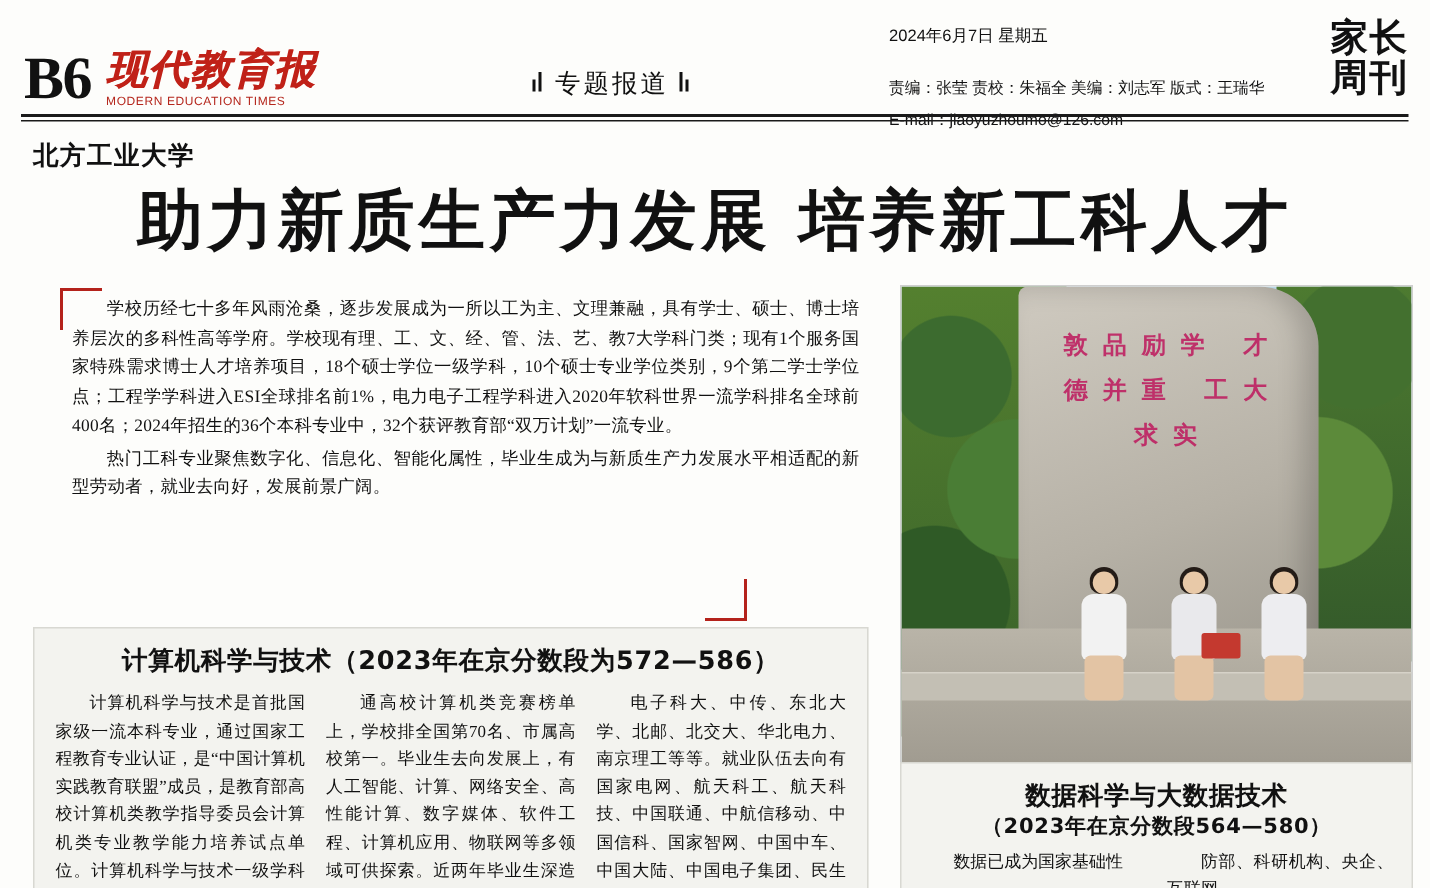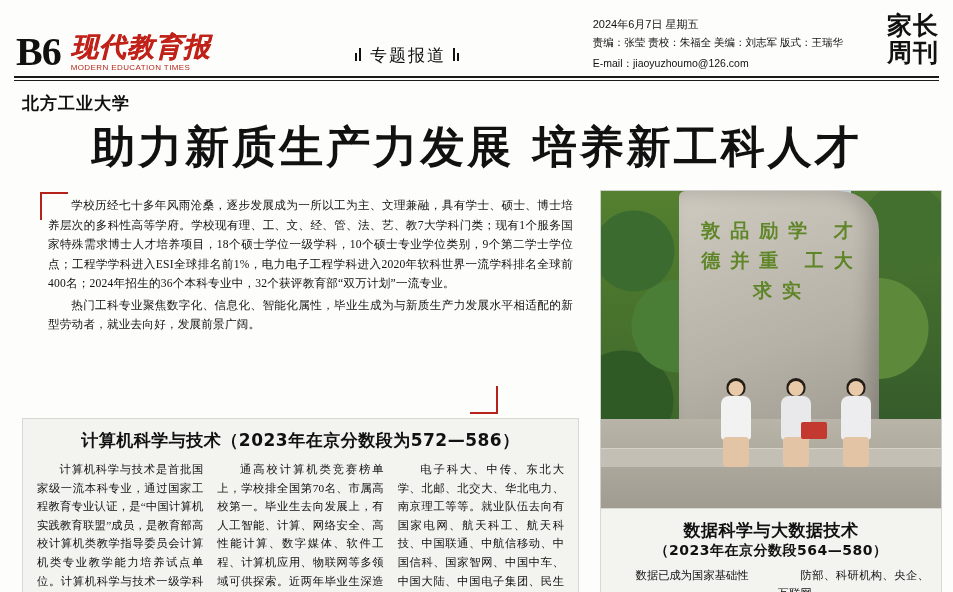--- a/index.html
+++ b/index.html
@@ -53,21 +53,21 @@
   .bar-mark i{
     display:inline-block;width:2px;height:13px;background:#111;margin-right:2px;
   }
   .bar-mark i.short{height:8px;}
   .mast-right-info{
     position:absolute;right:110px;top:16px;
     text-align:left;
     font-size:10.5px;line-height:17px;color:#111;
     font-family:"Liberation Sans", sans-serif;
   }
-  .mast-date{font-size:11px;margin-bottom:1px;}
+  .mast-date{font-size:11px;margin-bottom:18px;}
   .mast-credits{font-size:10.5px;}
   .mast-email{font-size:10.5px;margin-top:4px;}
   .mast-title{
     position:absolute;right:14px;top:12px;
     font-size:25px;font-weight:bold;line-height:27px;
     text-align:center;letter-spacing:1px;
   }
   .rule{
     position:absolute;left:14px;right:14px;top:76px;
     border-top:2px solid #1a1a1a;
@@ -129,21 +129,21 @@
       linear-gradient(#4d7a30,#33592a);
   }
   .photo .stone{
     position:absolute;left:78px;top:0;width:200px;height:250px;
     background:linear-gradient(160deg,#cfcac0,#b6b1a6 60%,#9e9a90);
     border-radius:6px 40px 0 0;
     box-shadow:inset -10px 0 18px rgba(0,0,0,.18);
   }
   .photo .carve{
     position:absolute;left:96px;top:24px;width:170px;
-    color:#4d7c0f;font-weight:bold;font-size:19px;line-height:30px;
+    color:#be185d;font-weight:bold;font-size:16px;line-height:30px;
     text-align:center;letter-spacing:10px;
     font-family:"DejaVu Sans", sans-serif;
     opacity:.85;
   }
   .photo .ground{
     position:absolute;left:0;bottom:0;width:100%;height:92px;
     background:linear-gradient(#b9b4a8,#a09b90);
   }
   .photo .step{
     position:absolute;left:0;bottom:44px;width:100%;height:18px;

